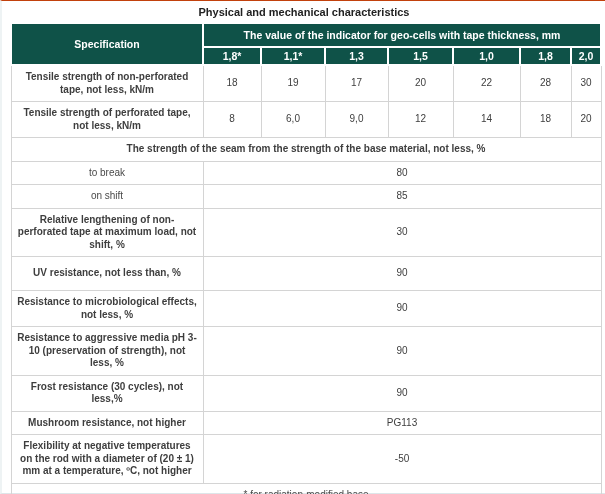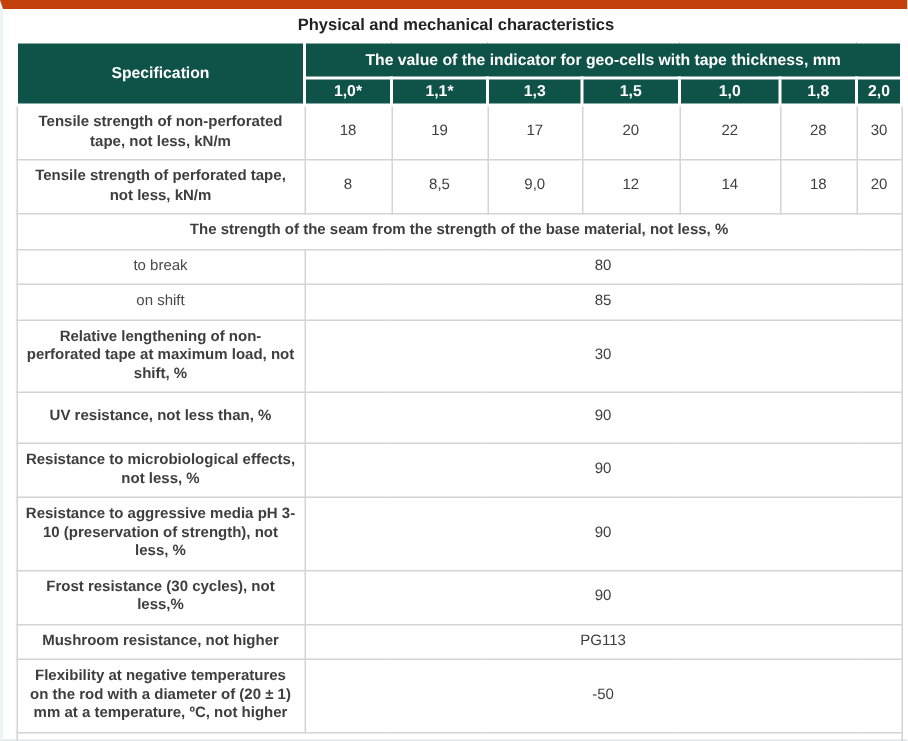--- a/index.html
+++ b/index.html
@@ -7,21 +7,21 @@
   body {
     width: 605px; height: 494px;
     background: #ffffff;
     font-family: "Liberation Sans", sans-serif;
     overflow: hidden;
   }
   .page {
     position: relative;
     width: 605px; height: 494px;
     border-left: 2px solid #eef3f4;
-    border-top: 6px solid #c2410c;
+    border-top: 1px solid #c2410c;
     border-bottom: 1px solid #dde6e9;
     padding: 4px 7px 0 8px;
   }
   .title {
     text-align: center;
     font-size: 11px;
     font-weight: bold;
     color: #222222;
     margin: 1px 0 4px 0;
     letter-spacing: 0;
@@ -83,21 +83,21 @@
         <col style="width:67px">
         <col style="width:51px">
         <col style="width:30px">
     </colgroup>
     <thead>
       <tr class="group-row">
         <th rowspan="2">Specification</th>
         <th colspan="7">The value of the indicator for geo-cells with tape thickness, mm</th>
       </tr>
       <tr class="thickness-row" id="thickness-row">
-          <th>1,0*</th>
+          <th>1,8*</th>
           <th>1,1*</th>
           <th>1,3</th>
           <th>1,5</th>
           <th>1,0</th>
           <th>1,8</th>
           <th>2,0</th>
         </tr>
     </thead>
     <tbody id="table-body">
         <tr>
@@ -106,21 +106,21 @@
           <td class="value-cell">19</td>
           <td class="value-cell">17</td>
           <td class="value-cell">20</td>
           <td class="value-cell">22</td>
           <td class="value-cell">28</td>
           <td class="value-cell">30</td>
         </tr>
         <tr>
           <td class="label-cell">Tensile strength of perforated tape, not less, kN/m</td>
           <td class="value-cell">8</td>
-          <td class="value-cell">8,5</td>
+          <td class="value-cell">6,0</td>
           <td class="value-cell">9,0</td>
           <td class="value-cell">12</td>
           <td class="value-cell">14</td>
           <td class="value-cell">18</td>
           <td class="value-cell">20</td>
         </tr>
         <tr>
           <td class="section-cell" colspan="8">The strength of the seam from the strength of the base material, not less, %</td>
         </tr>
         <tr>

